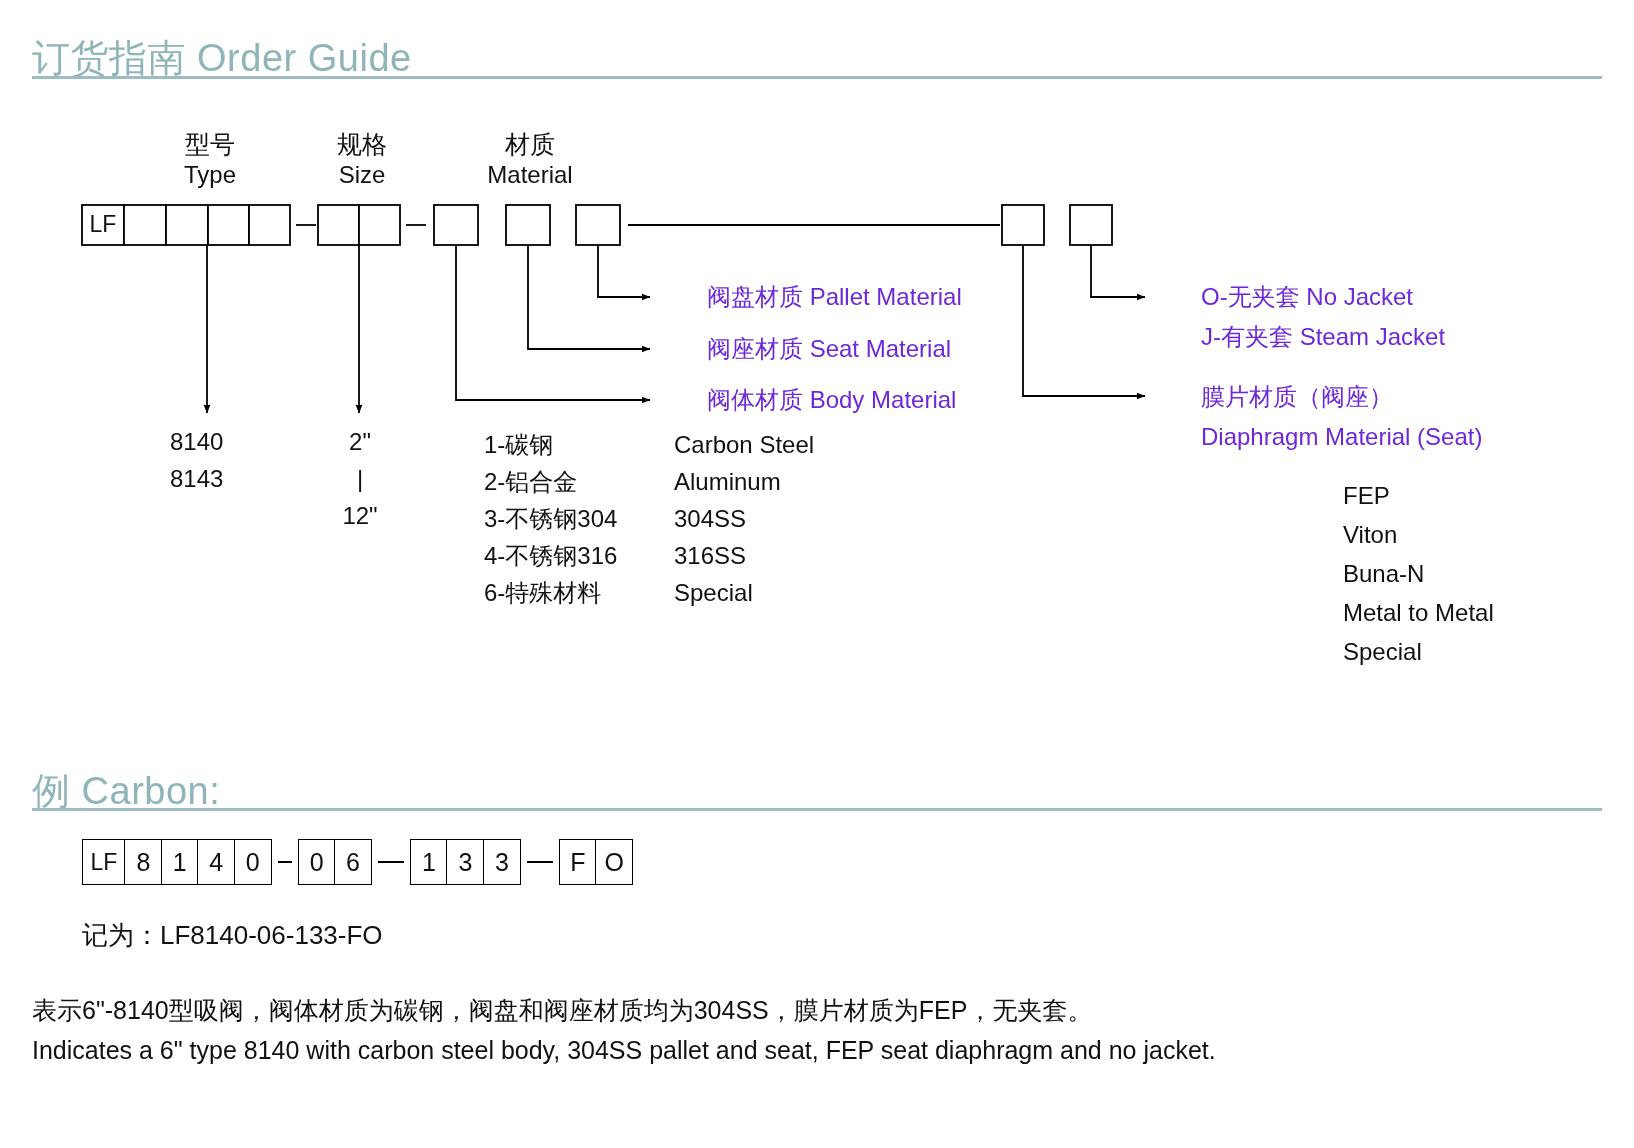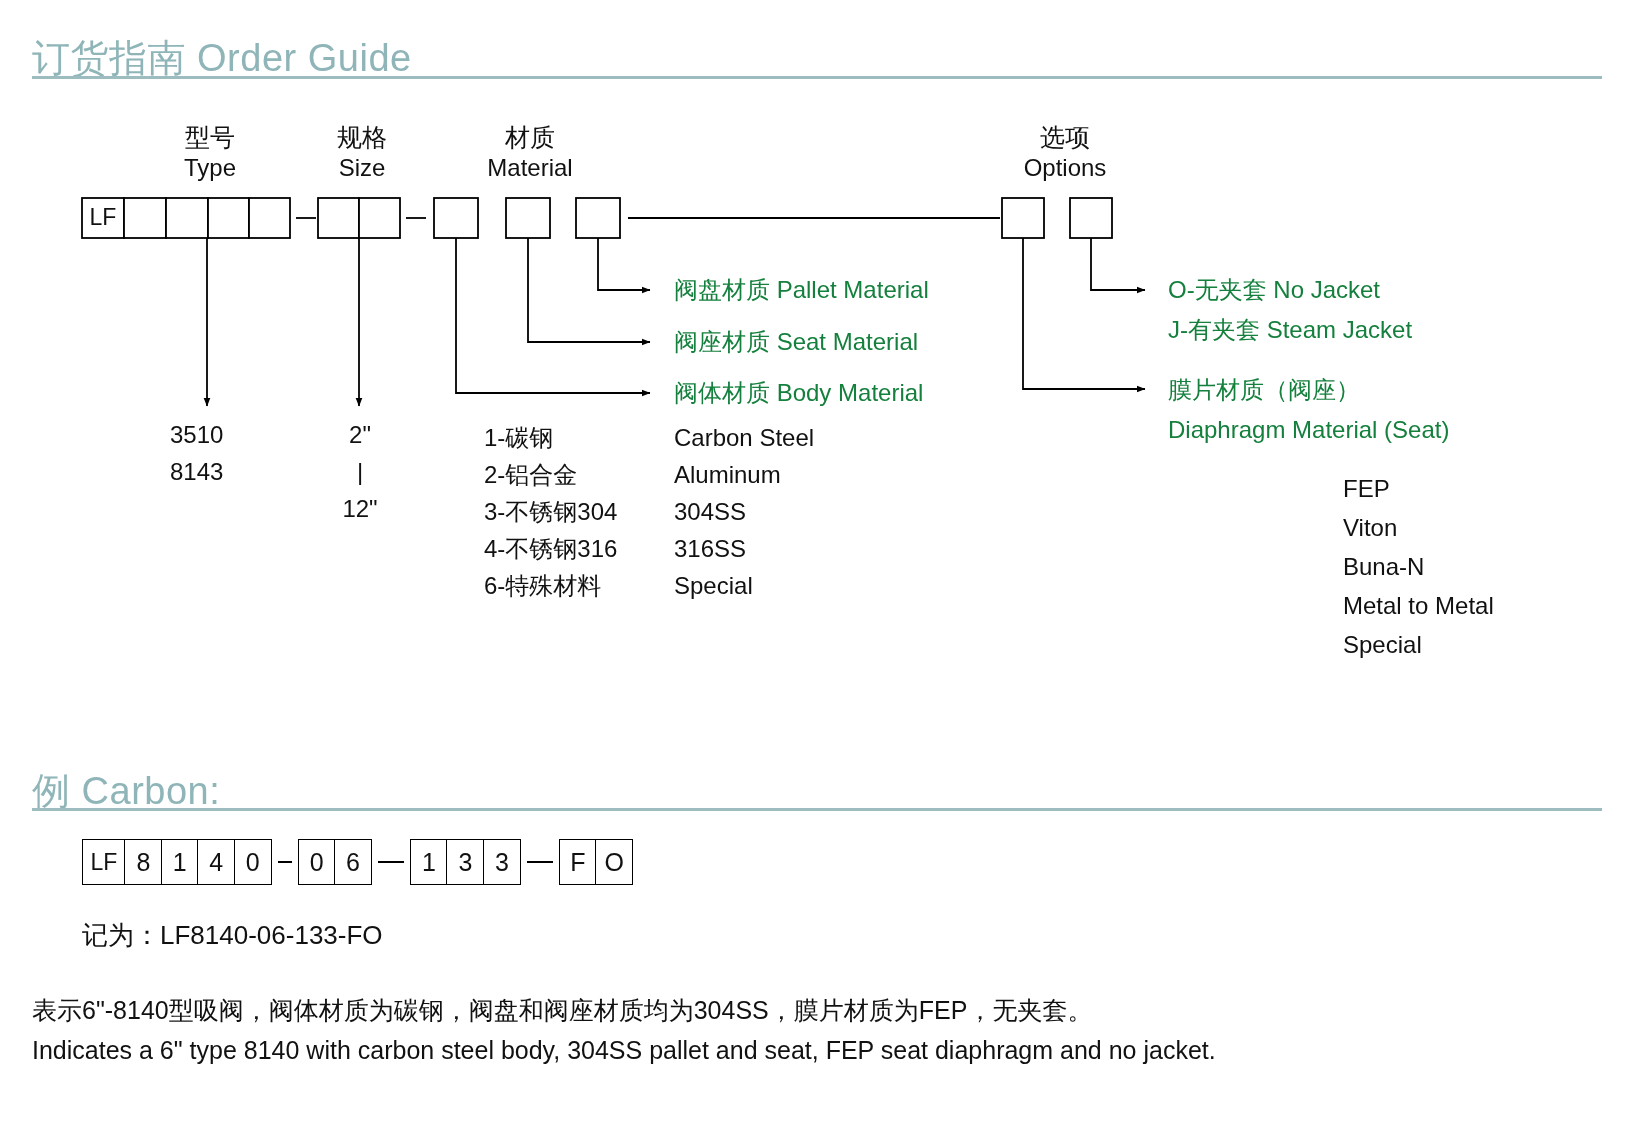--- a/index.html
+++ b/index.html
@@ -26,44 +26,45 @@
   }
   .section-rule {
     position: absolute;
     height: 3px;
     background: #9cbcc0;
   }
 
   
   #diagram {
     position: absolute;
-    left: 0; top: 106px;
+    left: 0; top: 113px;
     width: 1524px; height: 560px;
   }
   #diagram svg { display: block; }
 
   
   .grp-label {
     position: absolute;
     text-align: center;
     line-height: 1.22;
     font-size: 24px;
     color: #111;
     white-space: nowrap;
   }
   .grp-label .cn { display: block; font-size: 25px; }
   .grp-label .en { display: block; font-size: 24px; }
 
   
   .callout {
     position: absolute;
     font-size: 24px;
-    color: #15803d;
+    color: #6d28d9;
     white-space: nowrap;
     line-height: 1.0;
+    margin-left: 33px;
   }
 
   
   .vlist {
     position: absolute;
     font-size: 24px;
     color: #111;
     line-height: 37px;
     white-space: nowrap;
   }
@@ -133,24 +134,20 @@
     <span class="en">Type</span>
   </div>
   <div class="grp-label" style="left:455px; top:16px; width:150px;">
     <span class="cn">材质</span>
     <span class="en">Material</span>
   </div>
   <div class="grp-label" style="left:292px; top:16px; width:140px;">
     <span class="cn">规格</span>
     <span class="en">Size</span>
   </div>
-  <div class="grp-label" style="left:990px; top:16px; width:150px;">
-    <span class="cn">选项</span>
-    <span class="en">Options</span>
-  </div>
 
   <svg width="1634" height="560" viewBox="0 0 1634 560">
     <defs>
       <marker id="arw" markerWidth="9" markerHeight="9" refX="8" refY="4.5" orient="auto" markerUnits="userSpaceOnUse">
         <path d="M0,1.2 L8.4,4.5 L0,7.8 z" fill="#000"></path>
       </marker>
     </defs>
     <g stroke="#000" stroke-width="1.8" fill="none">
 
       <rect x="82" y="92" width="42" height="40" fill="#fff"></rect>
@@ -196,21 +193,21 @@
   <div class="callout" style="left:674px; top:172px;">阀盘材质 Pallet Material</div>
   <div class="callout" style="left:674px; top:224px;">阀座材质 Seat Material</div>
   <div class="callout" style="left:674px; top:275px;">阀体材质 Body Material</div>
 
   <div class="callout" style="left:1168px; top:172px;">O-无夹套 No Jacket</div>
   <div class="callout" style="left:1168px; top:212px;">J-有夹套 Steam Jacket</div>
   <div class="callout" style="left:1168px; top:272px;">膜片材质（阀座）</div>
   <div class="callout" style="left:1168px; top:312px;">Diaphragm Material (Seat)</div>
 
   <div class="vlist" style="left:170px; top:310px; text-align:left;">
-    <div>3510</div>
+    <div>8140</div>
     <div>8143</div>
   </div>
 
   <div class="size-col" style="left:330px; top:310px; width:60px;">
     <div>2"</div>
     <div>|</div>
     <div>12"</div>
   </div>
 
   <div class="vlist" style="left:448px; top:313px;margin-left:36px;">

